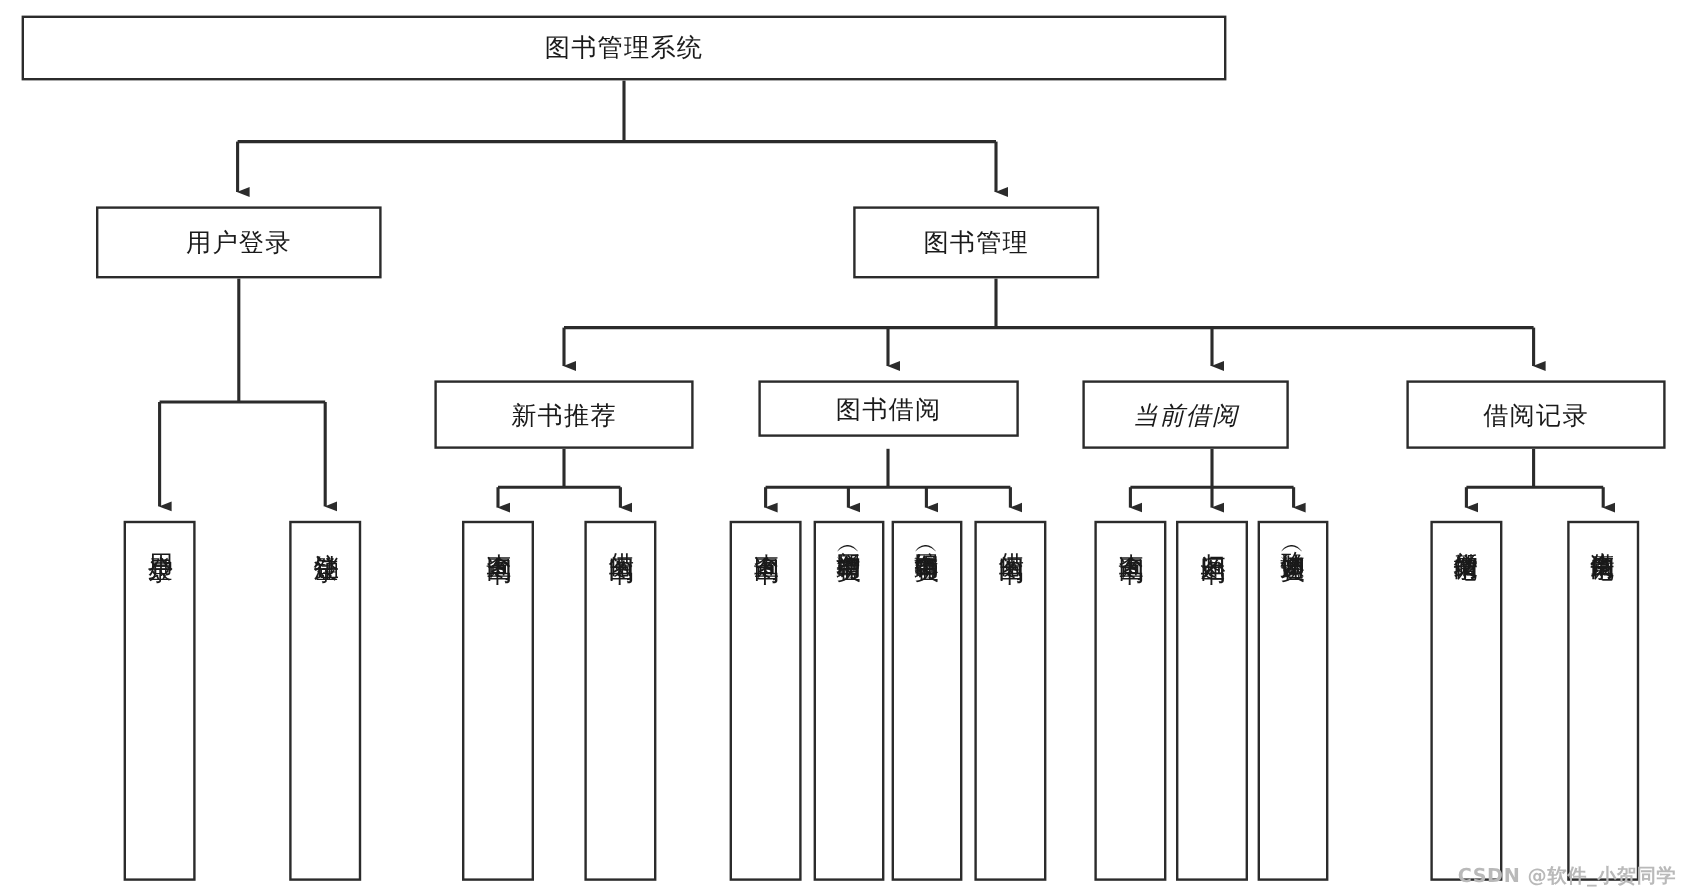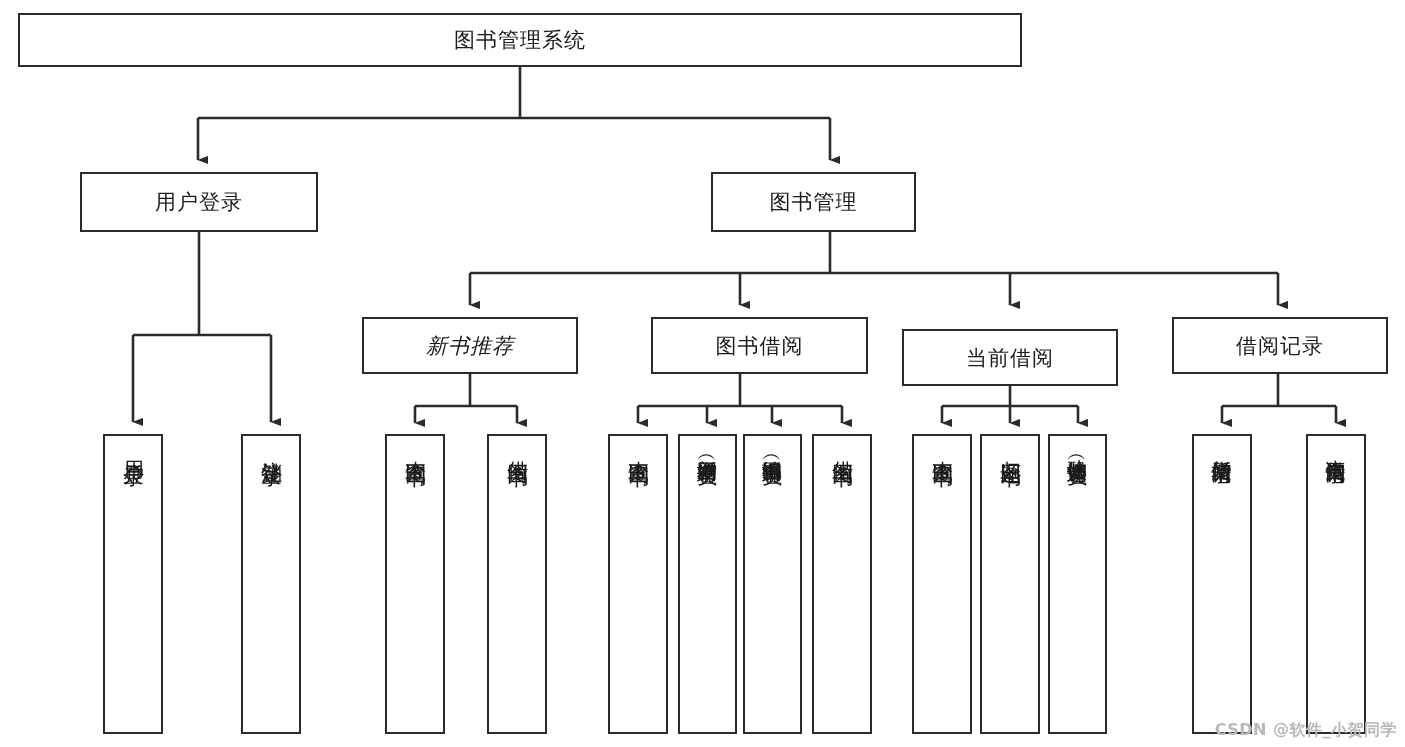--- a/index.html
+++ b/index.html
@@ -133,27 +133,27 @@
     <span class="node-label">图书管理系统</span>
   </div>
 
   <div class="node horiz" style="left:80px; top:172px; width:238px; height:60px;">
     <span class="node-label">用户登录</span>
   </div>
   <div class="node horiz" style="left:711px; top:172px; width:205px; height:60px;">
     <span class="node-label">图书管理</span>
   </div>
 
-  <div class="node horiz" style="left:362px; top:317px; width:216px; height:57px;font-style:italic;">
+  <div class="node horiz" style="left:362px; top:317px; width:216px; height:57px;">
     <span class="node-label">新书推荐</span>
   </div>
-  <div class="node horiz" style="left:632px; top:317px; width:217px; height:57px;margin-left:19px;">
+  <div class="node horiz" style="left:632px; top:317px; width:217px; height:47px;">
     <span class="node-label">图书借阅</span>
   </div>
-  <div class="node horiz" style="left:902px; top:329px; width:216px; height:57px;">
+  <div class="node horiz" style="left:902px; top:317px; width:172px; height:57px;font-style:italic;">
     <span class="node-label">当前借阅</span>
   </div>
   <div class="node horiz" style="left:1172px; top:317px; width:216px; height:57px;">
     <span class="node-label">借阅记录</span>
   </div>
 
   <div class="node leaf" style="left:103px; top:434px; width:60px; height:300px;">
     <span class="node-label">用户登录</span>
   </div>
   <div class="node leaf" style="left:241px; top:434px; width:60px; height:300px;">

